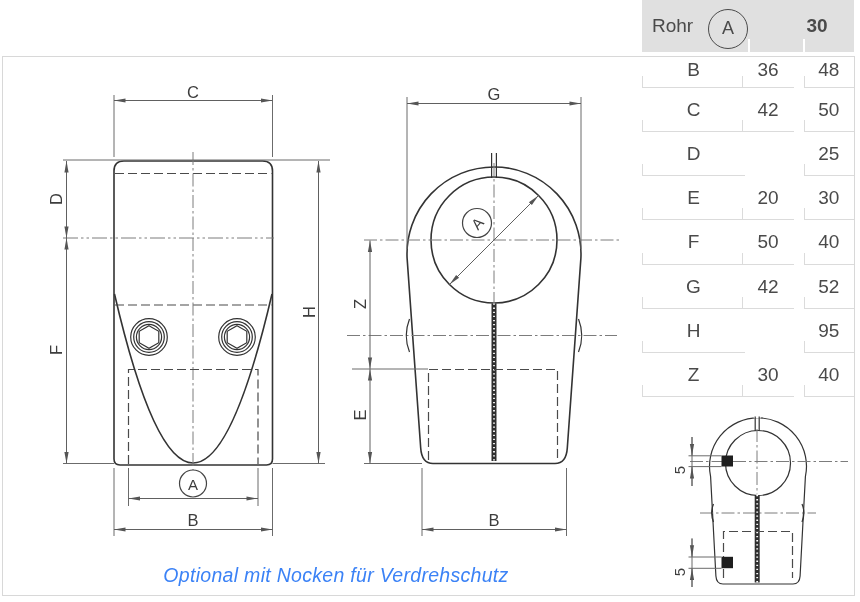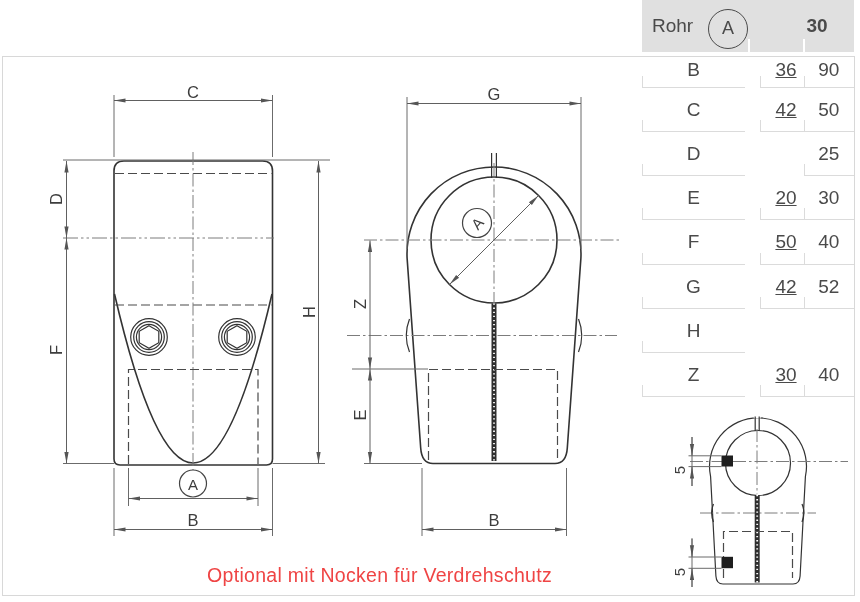--- a/index.html
+++ b/index.html
@@ -18,24 +18,24 @@
          text-align:center;font-size:19px;font-weight:bold;color:#4a4a4a;}
   #spec-header .c40{position:absolute;left:210px;top:0;width:40px;height:52px;line-height:52px;
          text-align:center;font-size:19px;font-weight:bold;color:#4a4a4a;}
   #spec-header .hsep{position:absolute;width:2px;height:13px;bottom:0;background:#fff;}
   #spec-rows{position:absolute;left:642px;top:0;width:212px;}
   .trow{position:absolute;left:0;width:212px;}
   .cell{position:absolute;top:0;height:100%;border-bottom:1px solid #dbdbdb;box-sizing:border-box;
         font-size:19px;color:#4a4a4a;text-align:center;}
   .cell::before{content:"";position:absolute;left:0;bottom:0;width:1px;height:11px;background:#dbdbdb;}
   .cell.c1{left:0;width:103px;}
-  .cell.c2{left:118px;width:52px;text-decoration:underline;}
+  .cell.c2{left:100px;width:52px;}
   .cell.c3{left:161.5px;width:50.5px;}
-  #caption{position:absolute;left:120px;top:564px;width:432px;text-align:right;
-        font-size:19.5px;color:#ef4444;letter-spacing:0.3px;}
+  #caption{position:absolute;left:120px;top:564px;width:432px;text-align:center;
+        font-size:19.5px;color:#3b82f6;letter-spacing:0.3px;font-style:italic;}
   
   #draw{position:absolute;left:0;top:0;pointer-events:none;}
   .out{stroke:#333;stroke-width:1.6;fill:none;}
   .out2{stroke:#333;stroke-width:1.2;fill:none;}
   .ext{stroke:#6b6b6b;stroke-width:1;fill:none;}
   .dim{stroke:#606060;stroke-width:1;fill:none;}
   .hid{stroke:#4a4a4a;stroke-width:1.2;fill:none;stroke-dasharray:9 4;}
   .cl{stroke:#7c7c7c;stroke-width:1;fill:none;stroke-dasharray:13 3 2.5 3;}
   .cl2{stroke:#7c7c7c;stroke-width:1;fill:none;stroke-dasharray:15 3 2.5 3 2.5 3;}
   .slitbar{stroke:#2e2e2e;stroke-width:5;fill:none;}
@@ -56,21 +56,21 @@
     <span class="c30">30</span>
     <span class="c40">40</span>
     <span class="hsep" style="left:105.5px"></span>
     <span class="hsep" style="left:160.5px"></span>
   </div>
 
   <div id="spec-rows">
     <div class="trow" style="top:52px;height:35.7px;line-height:35.7px;">
       <div class="cell c1">B</div>
       <div class="cell c2">36</div>
-      <div class="cell c3">90</div>
+      <div class="cell c3">48</div>
     </div>
     <div class="trow" style="top:87.7px;height:44.2px;line-height:44.2px;">
       <div class="cell c1">C</div>
       <div class="cell c2">42</div>
       <div class="cell c3">50</div>
     </div>
     <div class="trow" style="top:131.9px;height:44.3px;line-height:44.3px;">
       <div class="cell c1">D</div>
       <div class="cell c3">25</div>
     </div>
@@ -84,20 +84,21 @@
       <div class="cell c2">50</div>
       <div class="cell c3">40</div>
     </div>
     <div class="trow" style="top:264.6px;height:44.3px;line-height:44.3px;">
       <div class="cell c1">G</div>
       <div class="cell c2">42</div>
       <div class="cell c3">52</div>
     </div>
     <div class="trow" style="top:308.9px;height:44.2px;line-height:44.2px;">
       <div class="cell c1">H</div>
+      <div class="cell c3">95</div>
     </div>
     <div class="trow" style="top:353.1px;height:44.2px;line-height:44.2px;">
       <div class="cell c1">Z</div>
       <div class="cell c2">30</div>
       <div class="cell c3">40</div>
     </div>
   </div>
 
   <div id="caption">Optional mit Nocken für Verdrehschutz</div>
 

